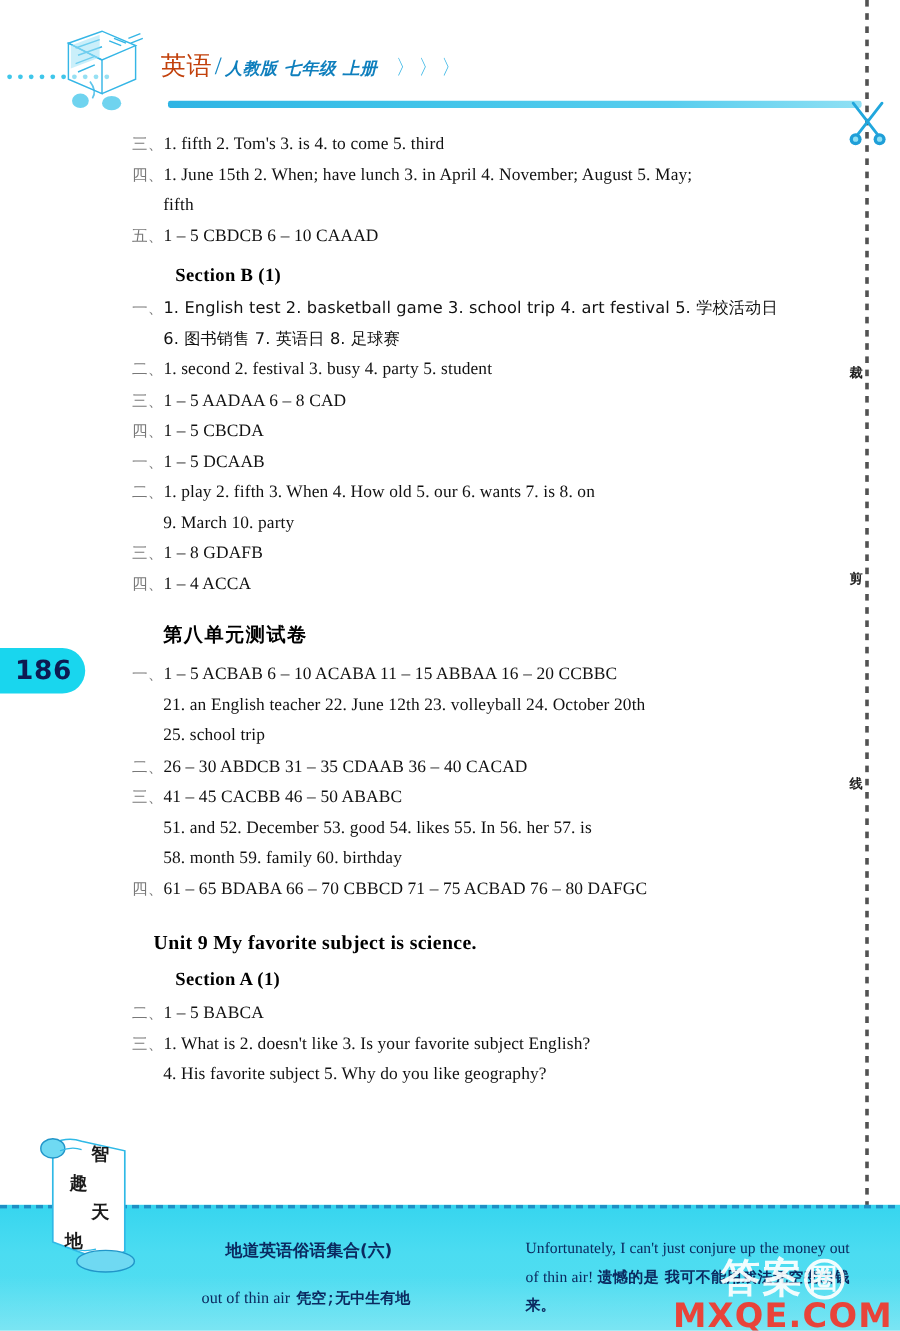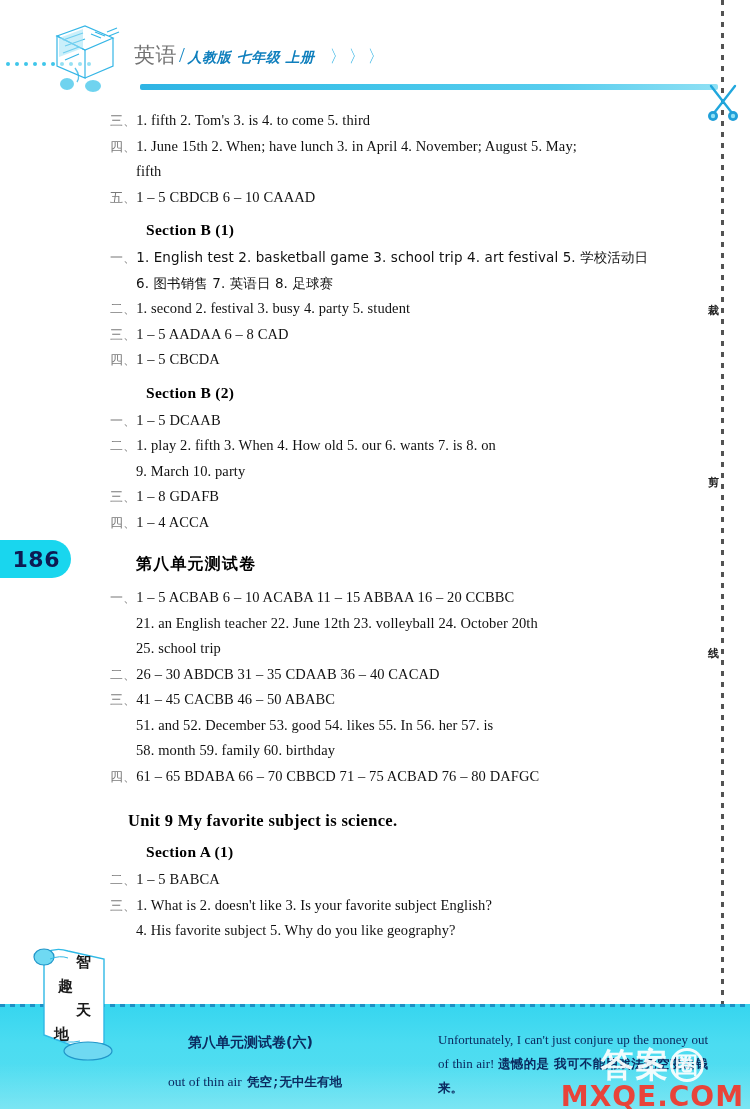--- a/index.html
+++ b/index.html
@@ -50,21 +50,21 @@
     left: 134px; top: 41px;
     display: flex;
     align-items: baseline;
     white-space: nowrap;
     color: #1c9fd4;
   }
   #header-title .cn-main {
     font-family: Liberation Sans, sans-serif;
     font-size: 21px;
     letter-spacing: .5px;
-    color: #737373;
+    color: #c2410c;
   }
   #header-title .slash {
     font-size: 21px;
     margin: 0 3px 0 2px;
     color: #1487c4;
   }
   #header-title .sub {
     font-family: "DejaVu Sans", sans-serif;
     font-size: 14px;
     font-weight: bold;
@@ -399,21 +399,20 @@
   <div class="ans-line">
     <span class="cn-num">二、</span><span>1. second   2. festival   3. busy   4. party   5. student</span>
   </div>
   <div class="ans-line">
     <span class="cn-num">三、</span><span>1 – 5 AADAA    6 – 8 CAD</span>
   </div>
   <div class="ans-line">
     <span class="cn-num">四、</span><span>1 – 5 CBCDA</span>
   </div>
 
-  <div class="center-head sec-offset">Section B (2)</div>
   <div class="ans-line">
     <span class="cn-num">一、</span><span>1 – 5 DCAAB</span>
   </div>
   <div class="ans-line">
     <span class="cn-num">二、</span><span>1. play   2. fifth   3. When   4. How old   5. our   6. wants   7. is   8. on</span>
   </div>
   <div class="ans-line">
     <span class="indent"></span><span>9. March   10. party</span>
   </div>
   <div class="ans-line">
@@ -482,21 +481,21 @@
     <span class="sc sc1">趣</span>
     <span class="sc sc2">天</span>
     <span class="sc sc3">地</span>
   </div>
 </div>
 
 <div id="footer">
   <div id="footer-dotted"></div>
   <div id="footer-wave"></div>
 
-  <div id="idiom-title">第八单元测试卷(六)</div>
+  <div id="idiom-title">地道英语俗语集合(六)</div>
 
   <div id="idiom-entry">
     <span>out of thin air</span><span class="cn-gloss">凭空;无中生有地</span>
   </div>
 
   <div id="idiom-example">
     <span>Unfortunately, I can't just conjure up the money out of thin air!</span>
     <span class="cn-gloss">遗憾的是 我可不能用戏法凭空变出钱来。</span>
   </div>
 

